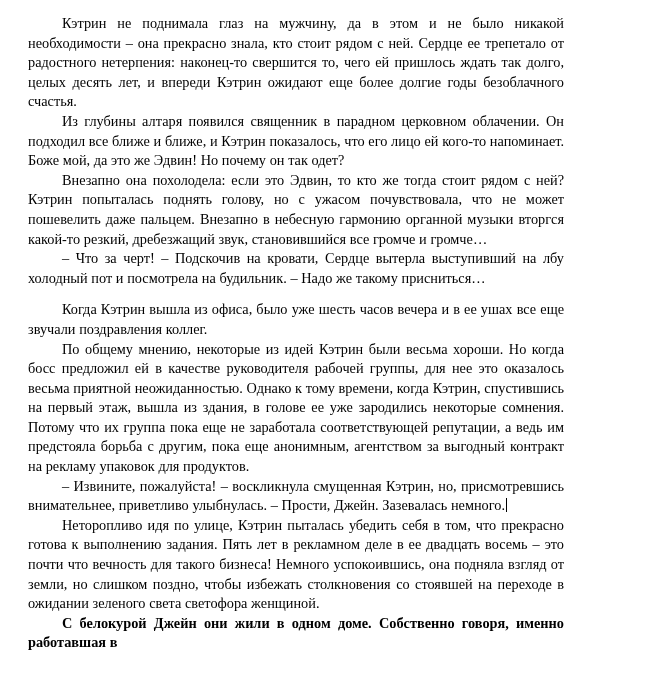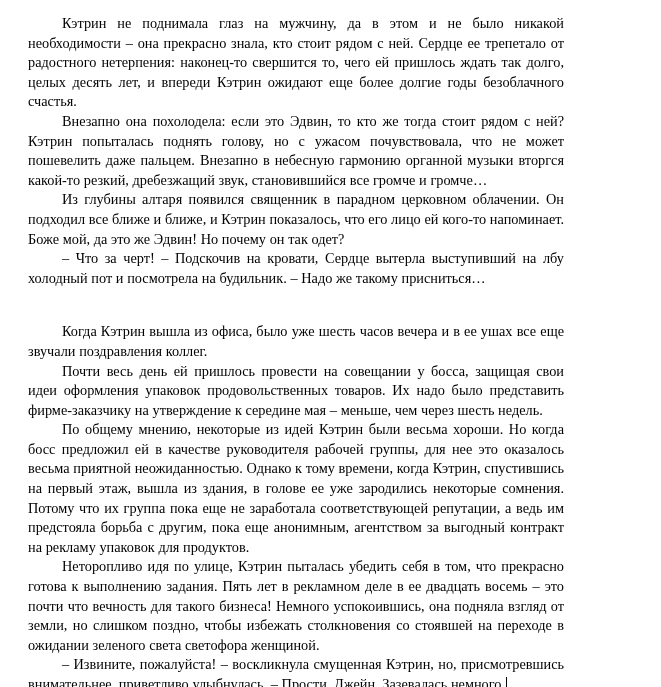--- a/index.html
+++ b/index.html
@@ -24,45 +24,44 @@
     margin: 0;
     text-align: justify;
     text-indent: 34px;
     font-size: 14.3px;
     line-height: 19.6px;
     letter-spacing: 0px;
     word-spacing: 0.1px;
     hyphens: manual;
   }
   p.para.blank-before {
-    margin-top: 34px;
+    margin-top: 12px;
   }
   p.para .caret {
     display: inline-block;
     width: 1px;
     height: 14px;
     background: #000;
     vertical-align: -2px;
     margin-left: 1px;
   }
   p.para.last {
     font-weight: 600;
   }
 </style>
 </head>
 <body>
 
 <div id="page">
   <div id="text-body">
 
     <p class="para">Кэтрин не поднимала глаз на мужчину, да в этом и не было никакой необходимости – она прекрасно знала, кто стоит рядом с ней. Сердце ее трепетало от радостного нетерпения: наконец-то свершится то, чего ей пришлось ждать так долго, целых десять лет, и впереди Кэтрин ожидают еще более долгие годы безоблачного счастья.</p>
+    <p class="para">Из глубины алтаря появился священник в парадном церковном облачении. Он подходил все ближе и ближе, и Кэтрин показалось, что его лицо ей кого-то напоминает. Боже мой, да это же Эдвин! Но почему он так одет?</p>
     <p class="para">Внезапно она похолодела: если это Эдвин, то кто же тогда стоит рядом с ней? Кэтрин попыталась поднять голову, но с ужасом почувствовала, что не может пошевелить даже пальцем. Внезапно в небесную гармонию органной музыки вторгся какой-то резкий, дребезжащий звук, становившийся все громче и громче…</p>
-    <p class="para">Из глубины алтаря появился священник в парадном церковном облачении. Он подходил все ближе и ближе, и Кэтрин показалось, что его лицо ей кого-то напоминает. Боже мой, да это же Эдвин! Но почему он так одет?</p>
     <p class="para">– Что за черт! – Подскочив на кровати, Сердце вытерла выступивший на лбу холодный пот и посмотрела на будильник. – Надо же такому присниться…</p>
     <p class="para blank-before">Когда Кэтрин вышла из офиса, было уже шесть часов вечера и в ее ушах все еще звучали поздравления коллег.</p>
-    <p class="para">Почти весь день ей пришлось провести на совещании у босса, защищая свои идеи оформления упаковок продовольственных товаров. Их надо было представить фирме-заказчику на утверждение к середине мая – меньше, чем через шесть недель.</p>
     <p class="para">По общему мнению, некоторые из идей Кэтрин были весьма хороши. Но когда босс предложил ей в качестве руководителя рабочей группы, для нее это оказалось весьма приятной неожиданностью. Однако к тому времени, когда Кэтрин, спустившись на первый этаж, вышла из здания, в голове ее уже зародились некоторые сомнения. Потому что их группа пока еще не заработала соответствующей репутации, а ведь им предстояла борьба с другим, пока еще анонимным, агентством за выгодный контракт на рекламу упаковок для продуктов.</p>
+    <p class="para"><span>– Извините, пожалуйста! – воскликнула смущенная Кэтрин, но, присмотревшись внимательнее, приветливо улыбнулась. – Прости, Джейн. Зазевалась немного.</span><span class="caret"></span></p>
     <p class="para">Неторопливо идя по улице, Кэтрин пыталась убедить себя в том, что прекрасно готова к выполнению задания. Пять лет в рекламном деле в ее двадцать восемь – это почти что вечность для такого бизнеса! Немного успокоившись, она подняла взгляд от земли, но слишком поздно, чтобы избежать столкновения со стоявшей на переходе в ожидании зеленого света светофора женщиной.</p>
-    <p class="para"><span>– Извините, пожалуйста! – воскликнула смущенная Кэтрин, но, присмотревшись внимательнее, приветливо улыбнулась. – Прости, Джейн. Зазевалась немного.</span><span class="caret"></span></p>
     <p class="para last">С белокурой Джейн они жили в одном доме. Собственно говоря, именно работавшая в</p>
 
   </div>
 </div>
 
 </body></html>

